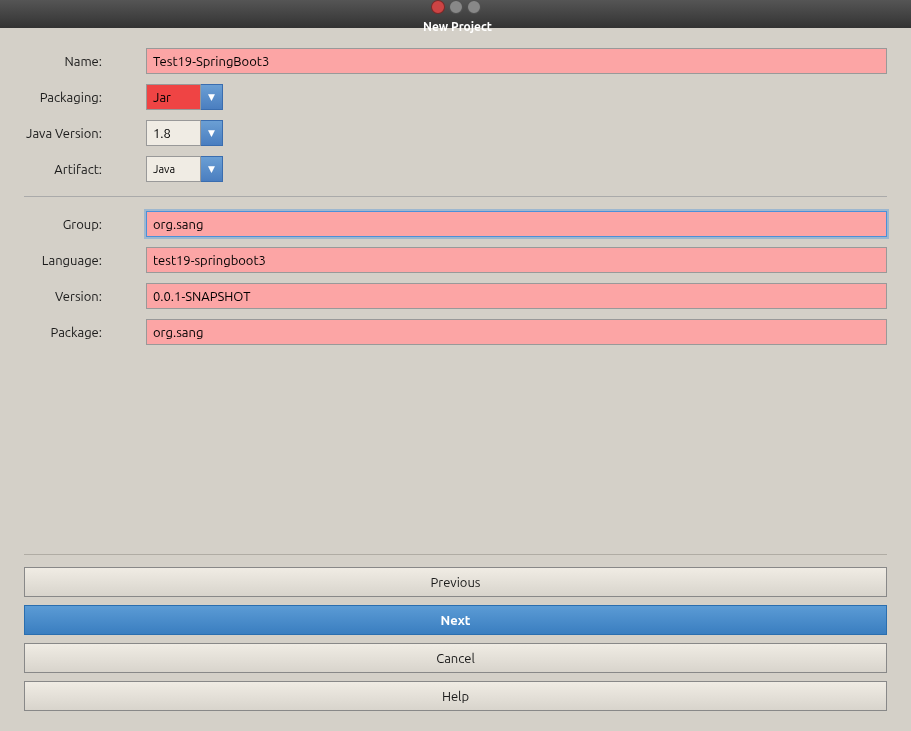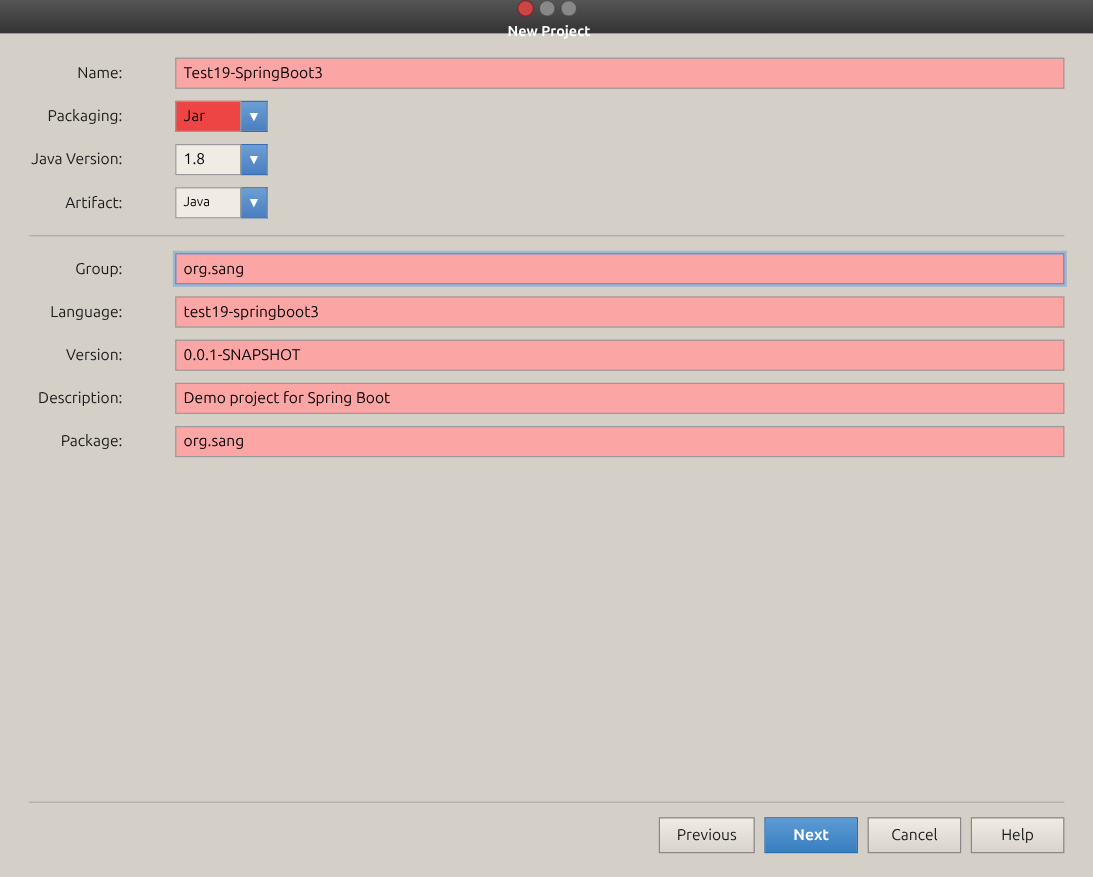--- a/index.html
+++ b/index.html
@@ -163,20 +163,21 @@
       margin: 14px 0;
     }
 
     .button-bar {
       display: flex;
       justify-content: flex-end;
       gap: 8px;
       padding-top: 12px;
       border-top: 1px solid #b0aca4;
       margin-top: auto;
+      flex-direction: column;
     }
 
     .btn {
       height: 30px;
       min-width: 78px;
       border: 1px solid #888;
       background: linear-gradient(to bottom, #f0ece4, #d8d4cc);
       font-size: 13px;
       font-family: inherit;
       cursor: pointer;
@@ -252,24 +253,20 @@
     <div class="form-row">
       <span class="form-label">Language:</span>
       <input type="text" class="form-input" value="test19-springboot3" style="">
     </div>
 
     <div class="form-row">
       <span class="form-label">Version:</span>
       <input type="text" class="form-input" value="0.0.1-SNAPSHOT" style="">
     </div>
 
-    <div class="form-row">
-      <span class="form-label">Description:</span>
-      <input type="text" class="form-input" value="Demo project for Spring Boot" style="">
-    </div>
 
     <div class="form-row">
       <span class="form-label">Package:</span>
       <input type="text" class="form-input" value="org.sang" style="">
     </div>
 
   </div>
 
   <div class="button-bar">
     <button class="btn">Previous</button>

